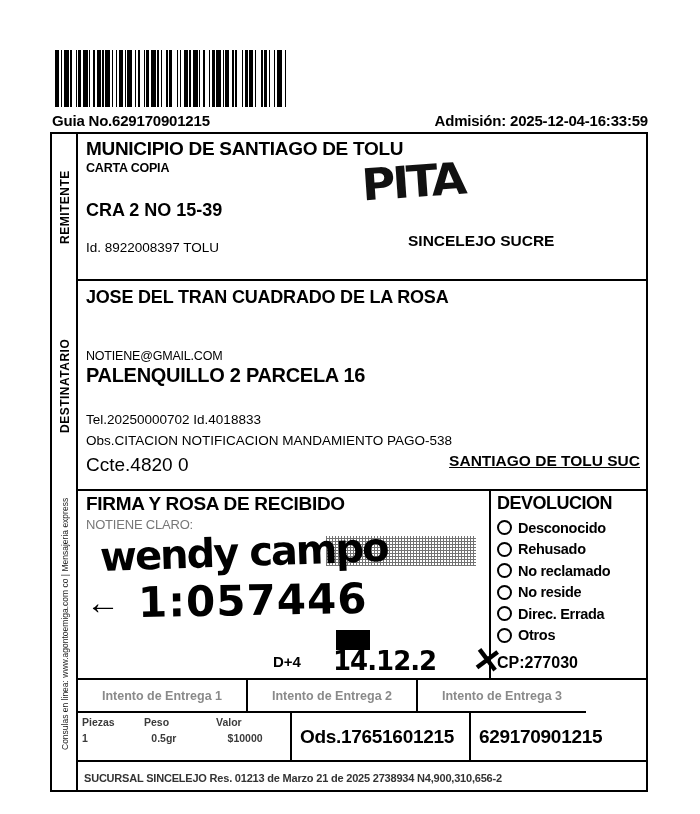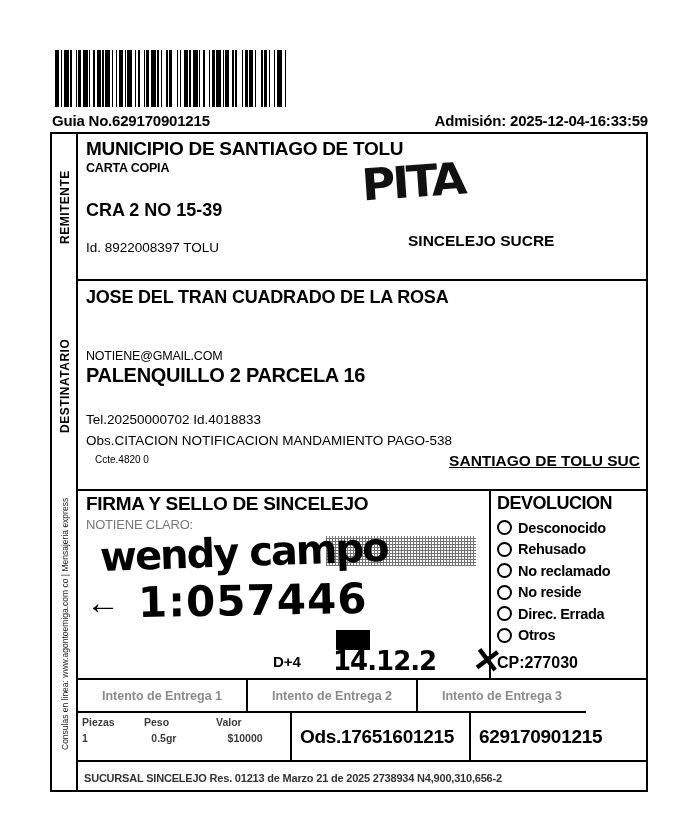--- a/index.html
+++ b/index.html
@@ -184,22 +184,21 @@
     font-size: 13.5px;
   }
   .dest-obs {
     position: absolute;
     left: 8px; top: 152px;
     font-size: 13.5px;
   }
   .dest-ccte {
     position: absolute;
     left: 8px; top: 173px;
-    font-size: 10px;
-    margin-left: 9px;
+    font-size: 19px;
   }
   .dest-city {
     position: absolute;
     right: 8px; top: 171px;
     font-weight: bold;
     font-size: 15.5px;
     text-decoration: underline;
   }
 
   
@@ -584,21 +583,21 @@
       <div class="dest-addr">PALENQUILLO 2 PARCELA 16</div>
       <div class="dest-tel">Tel.20250000702 Id.4018833</div>
       <div class="dest-obs">Obs.CITACION NOTIFICACION MANDAMIENTO PAGO-538</div>
       <div class="dest-ccte">Ccte.4820 0</div>
       <div class="dest-city">SANTIAGO DE TOLU SUC</div>
     </div>
 
     <div class="sec sec-firma">
 
       <div class="firma-left">
-        <div class="firma-title">FIRMA Y SELLO DE SINCELEJO</div>
+        <div class="firma-title">FIRMA Y ROSA DE RECIBIDO</div>
         <div class="firma-nombre">NOTIENE CLARO:</div>
         <div class="sig-name">wendy campo</div>
         <div class="sig-arrow">←</div>
         <div class="sig-num">1:057446</div>
         <div class="smudge"></div>
         <div class="dplus">D+4</div>
         <div class="blackblob"></div>
         <div class="date-stamp">14.12.2</div>
         <div class="scrawl">✕</div>
       </div>

